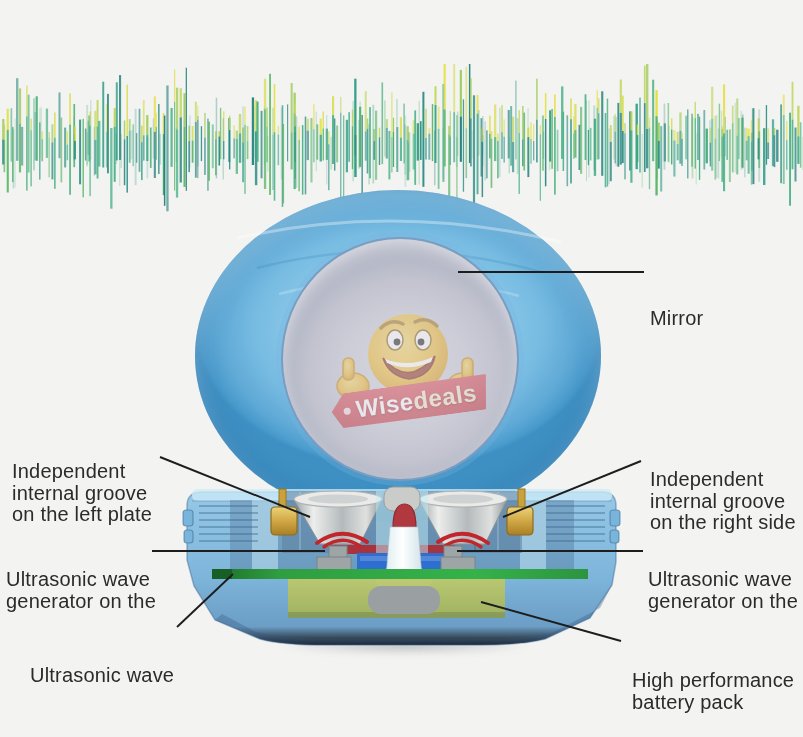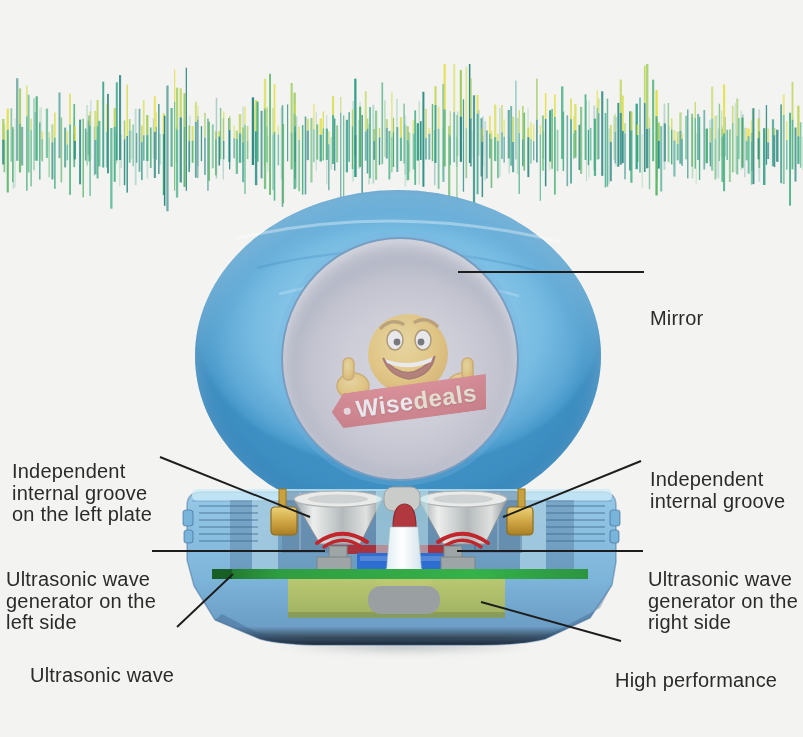--- a/index.html
+++ b/index.html
@@ -788,35 +788,35 @@
 
   <div class="label" style="left:12px;top:413px">
     <div>Independent</div>
     <div>internal groove</div>
     <div>on the left plate</div>
   </div>
 
   <div class="label right" style="left:650px;top:421px">
     <div>Independent</div>
     <div>internal groove</div>
+    <div>on the right side</div>
   </div>
 
   <div class="label" style="left:6px;top:521px">
     <div>Ultrasonic wave</div>
     <div>generator on the</div>
-    <div>left side</div>
   </div>
 
   <div class="label right" style="left:648px;top:521px">
     <div>Ultrasonic wave</div>
     <div>generator on the</div>
-    <div>right side</div>
   </div>
 
   <div class="label" style="left:30px;top:617px">
     <div>Ultrasonic wave</div>
   </div>
 
-  <div class="label right" style="left:615px;top:622px">
+  <div class="label right" style="left:632px;top:622px">
     <div>High performance</div>
+    <div>battery pack</div>
   </div>
 
 </div>
 
 </body></html>

